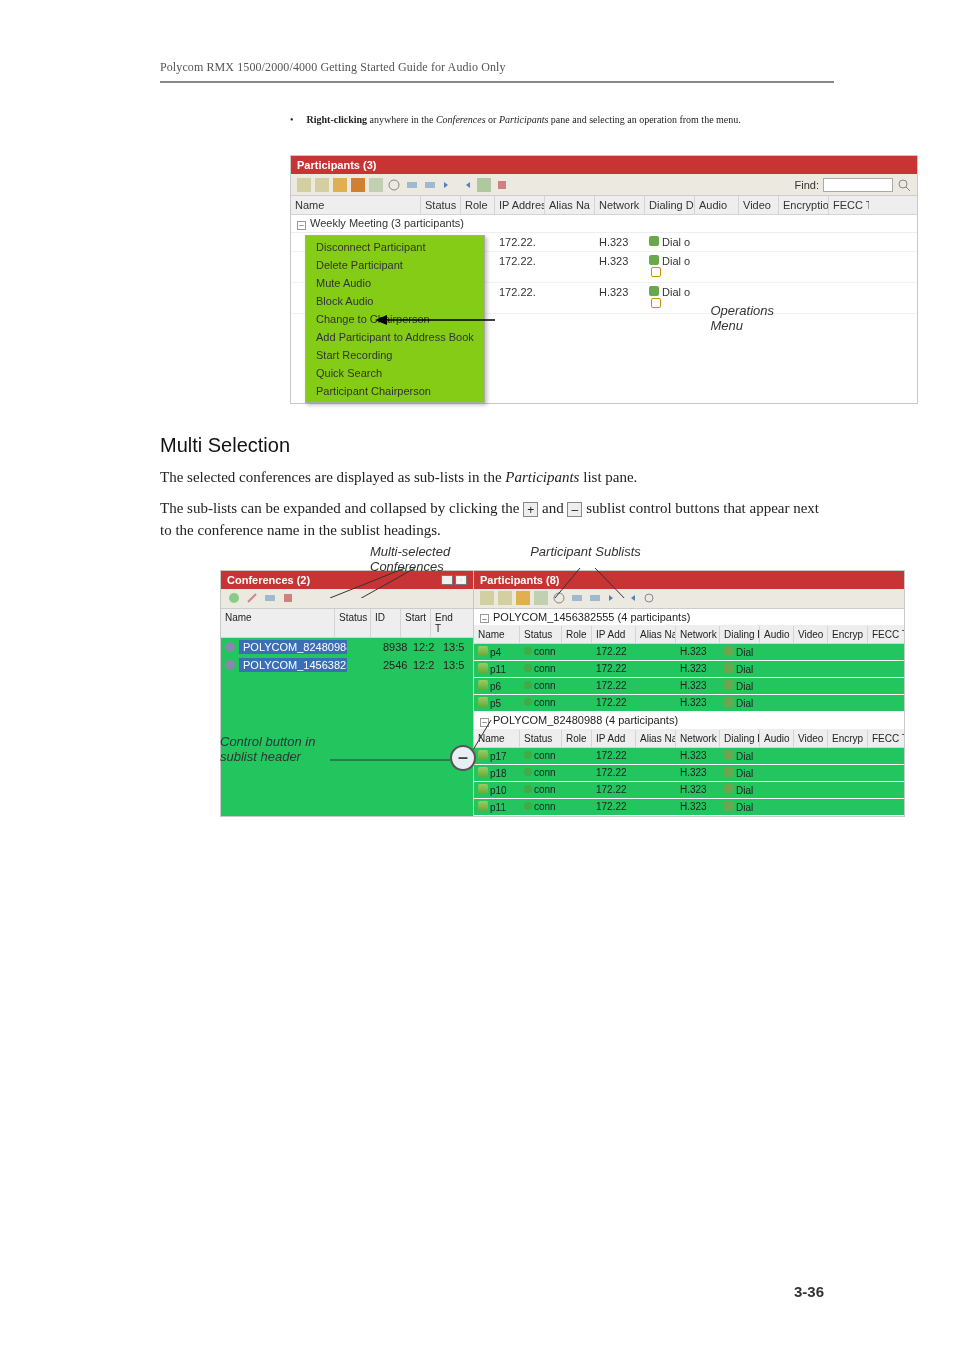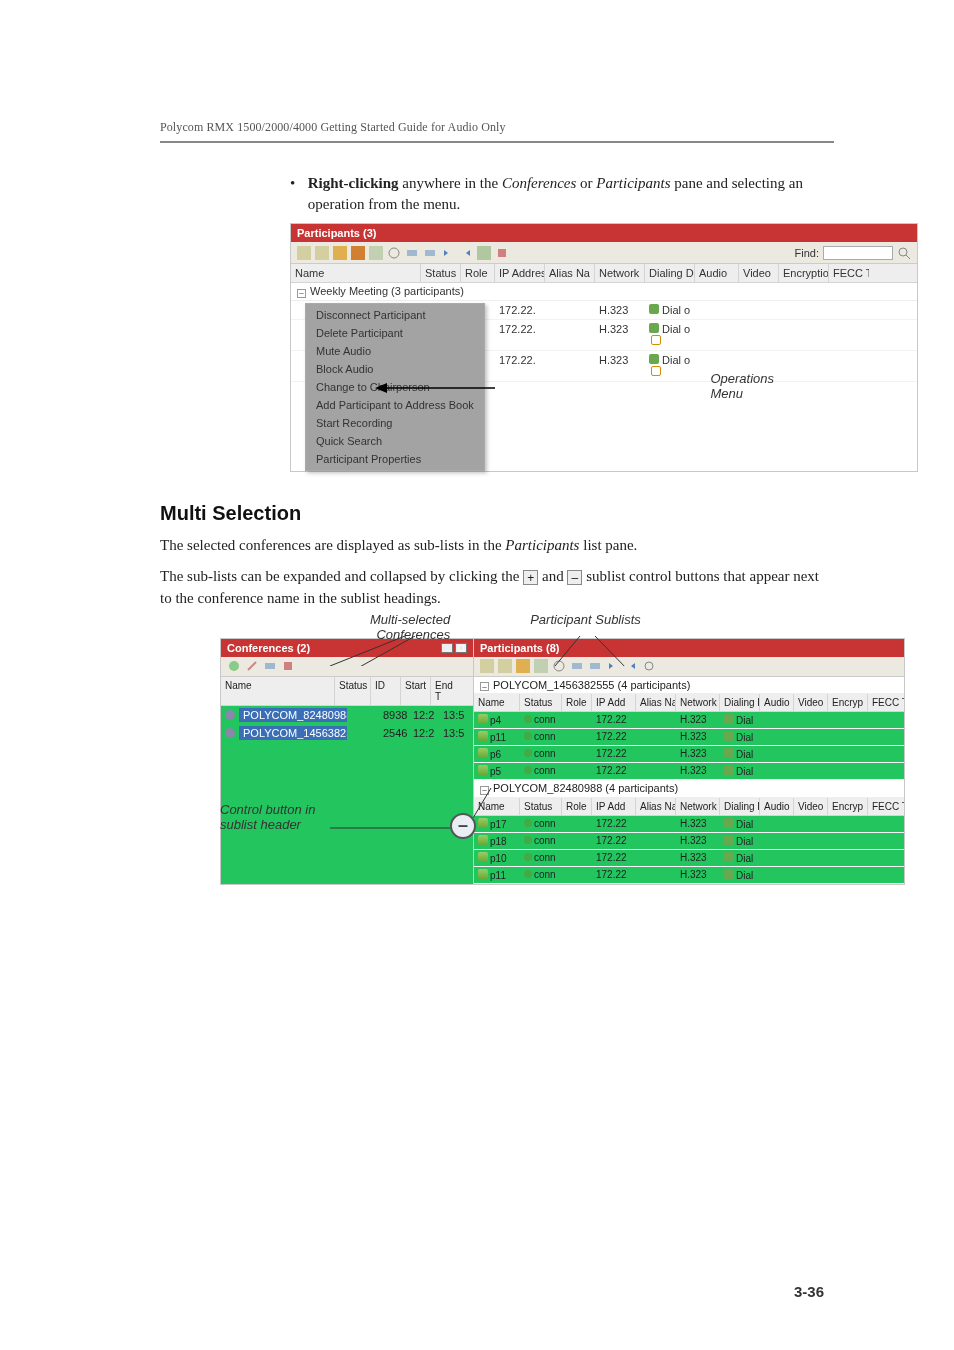--- a/index.html
+++ b/index.html
@@ -1,21 +1,21 @@
 <!DOCTYPE html>
 <html><head>
 <meta charset="utf-8">
 <style>
   *{box-sizing:border-box;margin:0;padding:0}
   html,body{background:#fff;font-family:"Book Antiqua","Palatino Linotype",Georgia,serif;color:#222}
   body{width:954px;min-height:1350px;position:relative}
-  .page{padding:120px 120px 0 160px}
+  .page{padding:60px 120px 0 160px}
   .running-head{font-size:12px;color:#555;letter-spacing:0.1px;margin-bottom:6px}
   .head-rule{height:2px;background:#888;margin-bottom:30px}
-  .bullet-block{margin-left:130px;font-size:15px;line-height:1.4;margin-bottom:8px}
+  .bullet-block{margin-left:130px;font-size:10px;line-height:1.4;margin-bottom:28px}
   .bullet-block .dot{display:inline-block;width:14px;vertical-align:top}
   .bullet-block .txt{display:inline-block;width:calc(100% - 18px);vertical-align:top}
   .annot-label{font-family:Liberation Sans, sans-serif;font-style:italic;font-size:13px;color:#333}
   
   .shot{margin-left:130px;border:1px solid #c8c8c8;background:#fff;font-family:Tahoma,Arial,sans-serif;font-size:11px;color:#333}
   .shot1{width:628px;margin-bottom:30px}
   .bar-title{background:#c83434;color:#fff;font-weight:bold;padding:3px 6px;font-size:11px}
   .toolbar{background:#ece9e0;padding:3px 6px;height:22px;display:flex;align-items:center;gap:4px;border-bottom:1px solid #ccc}
   .tb-icon{width:14px;height:14px;display:inline-block}
   .tb-find{margin-left:auto;display:flex;align-items:center;gap:4px}
@@ -28,31 +28,31 @@
   .c-ip{width:50px}
   .c-alias{width:50px}
   .c-net{width:50px}
   .c-dial{width:50px}
   .c-aud{width:44px}
   .c-vid{width:40px}
   .c-enc{width:50px}
   .c-fecc{width:40px;border-right:none!important}
   .group-row{background:#fff;padding:2px 6px;border-bottom:1px solid #eee}
   .group-row .pm{border:1px solid #999;width:9px;height:9px;display:inline-flex;align-items:center;justify-content:center;font-size:8px;line-height:1;margin-right:4px}
-  .ctx-menu{position:absolute;background:#a3a3a3;border:1px solid #aaa;box-shadow:2px 2px 4px rgba(0,0,0,0.25);padding:2px 0;width:180px}
+  .ctx-menu{position:absolute;background:#84cc16;border:1px solid #aaa;box-shadow:2px 2px 4px rgba(0,0,0,0.25);padding:2px 0;width:180px}
   .ctx-menu div{padding:3px 10px;font-size:11px}
   .prow{display:flex;border-bottom:1px solid #f2f2f2}
   .prow span{padding:3px 4px}
   .prow .c-name{width:204px}
   .prow .dial-icon{display:inline-block;width:10px;height:10px;background:#6aa84f;border-radius:2px;margin-right:3px}
   .prow .spk{display:inline-block;width:10px;height:10px;border:1px solid #d09000;border-radius:2px;margin-left:2px}
   .shot1-wrap{position:relative}
   .op-label{position:absolute;right:60px;top:148px;text-align:left}
   .arrow-svg{position:absolute;left:215px;top:160px}
-  h2.section{font-family:Arial,Helvetica,sans-serif;font-weight:700;font-size:20px;margin:24px 0 10px 0;color:#111}
+  h2.section{font-family:Arial,Helvetica,sans-serif;font-weight:400;font-size:20px;margin:24px 0 10px 0;color:#111}
   .bodytext{font-size:15px;line-height:1.45;margin-bottom:10px}
   .bodytext .ital{font-style:italic}
   .pmimg{display:inline-flex;align-items:center;justify-content:center;width:15px;height:15px;border:1px solid #888;background:#eee;font-size:12px;font-family:Arial;vertical-align:middle;line-height:1}
   
   .shot2{width:640px;margin-left:60px;position:relative;margin-top:28px;font-family:Tahoma,Arial,sans-serif;font-size:11px}
   .shot2 .pane{background:#22c55e}
   .shot2 .panes{display:flex}
   .shot2 .left-pane{width:260px;border:1px solid #c8c8c8}
   .shot2 .right-pane{flex:1;border:1px solid #c8c8c8;border-left:none}
   .shot2 .bar-title{display:flex;justify-content:space-between;align-items:center}
@@ -179,21 +179,21 @@
           </div>
         <div class="ctx-menu" style="left:14px;top:2px" id="ctx">
             <div>Disconnect Participant</div>
             <div>Delete Participant</div>
             <div>Mute Audio</div>
             <div>Block Audio</div>
             <div>Change to Chairperson</div>
             <div>Add Participant to Address Book</div>
             <div>Start Recording</div>
             <div>Quick Search</div>
-            <div>Participant Properties</div>
+            <div>Participant Chairperson</div>
           </div>
       </div>
     </div>
     <svg class="arrow-svg" width="120" height="10">
         <line x1="120" y1="5" x2="10" y2="5" stroke="#000" stroke-width="1.5"></line>
         <polygon points="0,5 12,0 12,10" fill="#000"></polygon>
       </svg>
     <div class="op-label annot-label" style="white-space:pre">Operations
 Menu</div>
   </div>
@@ -201,21 +201,21 @@
   <h2 class="section">Multi Selection</h2>
   <p class="bodytext">
     <span>The selected conferences are displayed as sub-lists in the </span><span class="ital">Participants</span><span> list pane.</span>
   </p>
   <p class="bodytext">
     <span>The sub-lists can be expanded and collapsed by clicking the </span><span class="pmimg">+</span><span> and </span><span class="pmimg">–</span><span> sublist control buttons that appear next to the conference name in the sublist headings.</span>
   </p>
 
   <div class="shot2">
     <div class="anno-top">
-      <div class="annot-label" style="white-space:pre;text-align:right">Multi-selected
+      <div class="annot-label" style="white-space:pre;text-align:left">Multi-selected
 Conferences</div>
       <div class="annot-label" style="white-space:pre;margin-left:40px">Participant Sublists</div>
     </div>
     <svg style="position:absolute;top:-2px;left:0" width="640" height="30">
       <line class="anno-line" x1="185" y1="0" x2="110" y2="30"></line>
       <line class="anno-line" x1="195" y1="0" x2="120" y2="42"></line>
       <line class="anno-line" x1="360" y1="0" x2="330" y2="36"></line>
       <line class="anno-line" x1="375" y1="0" x2="410" y2="36"></line>
     </svg>
     <div class="panes">

